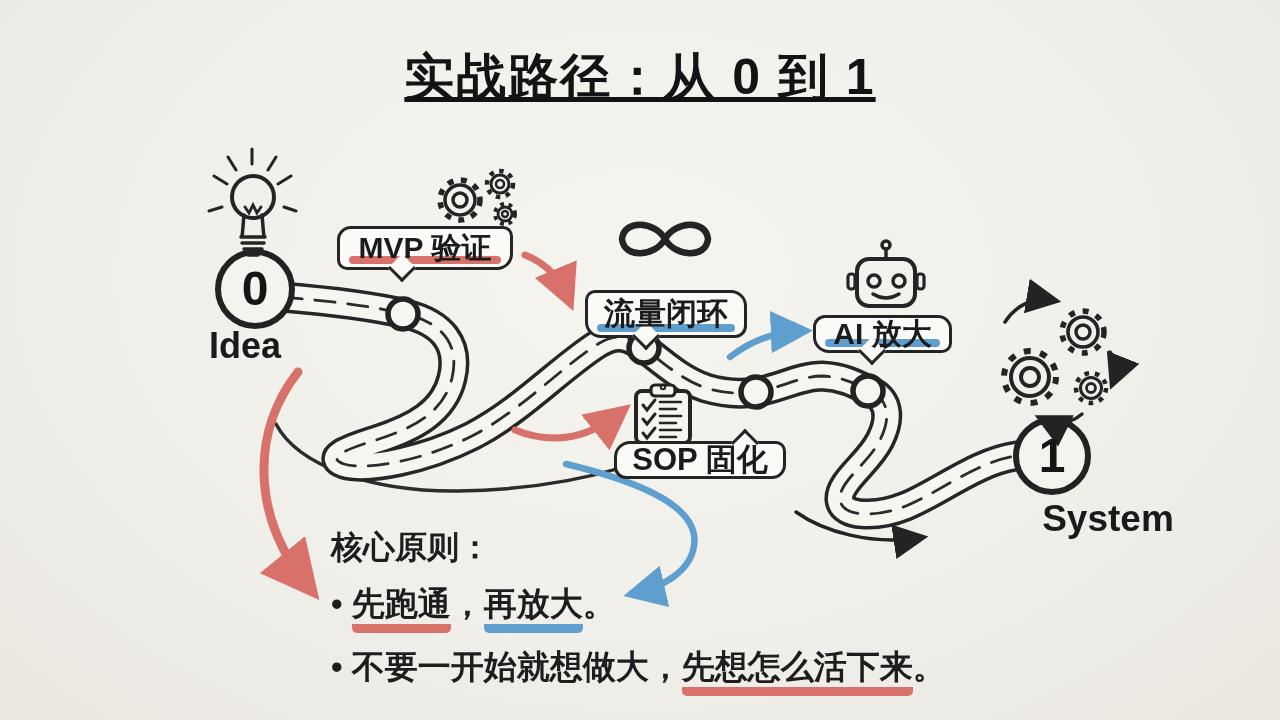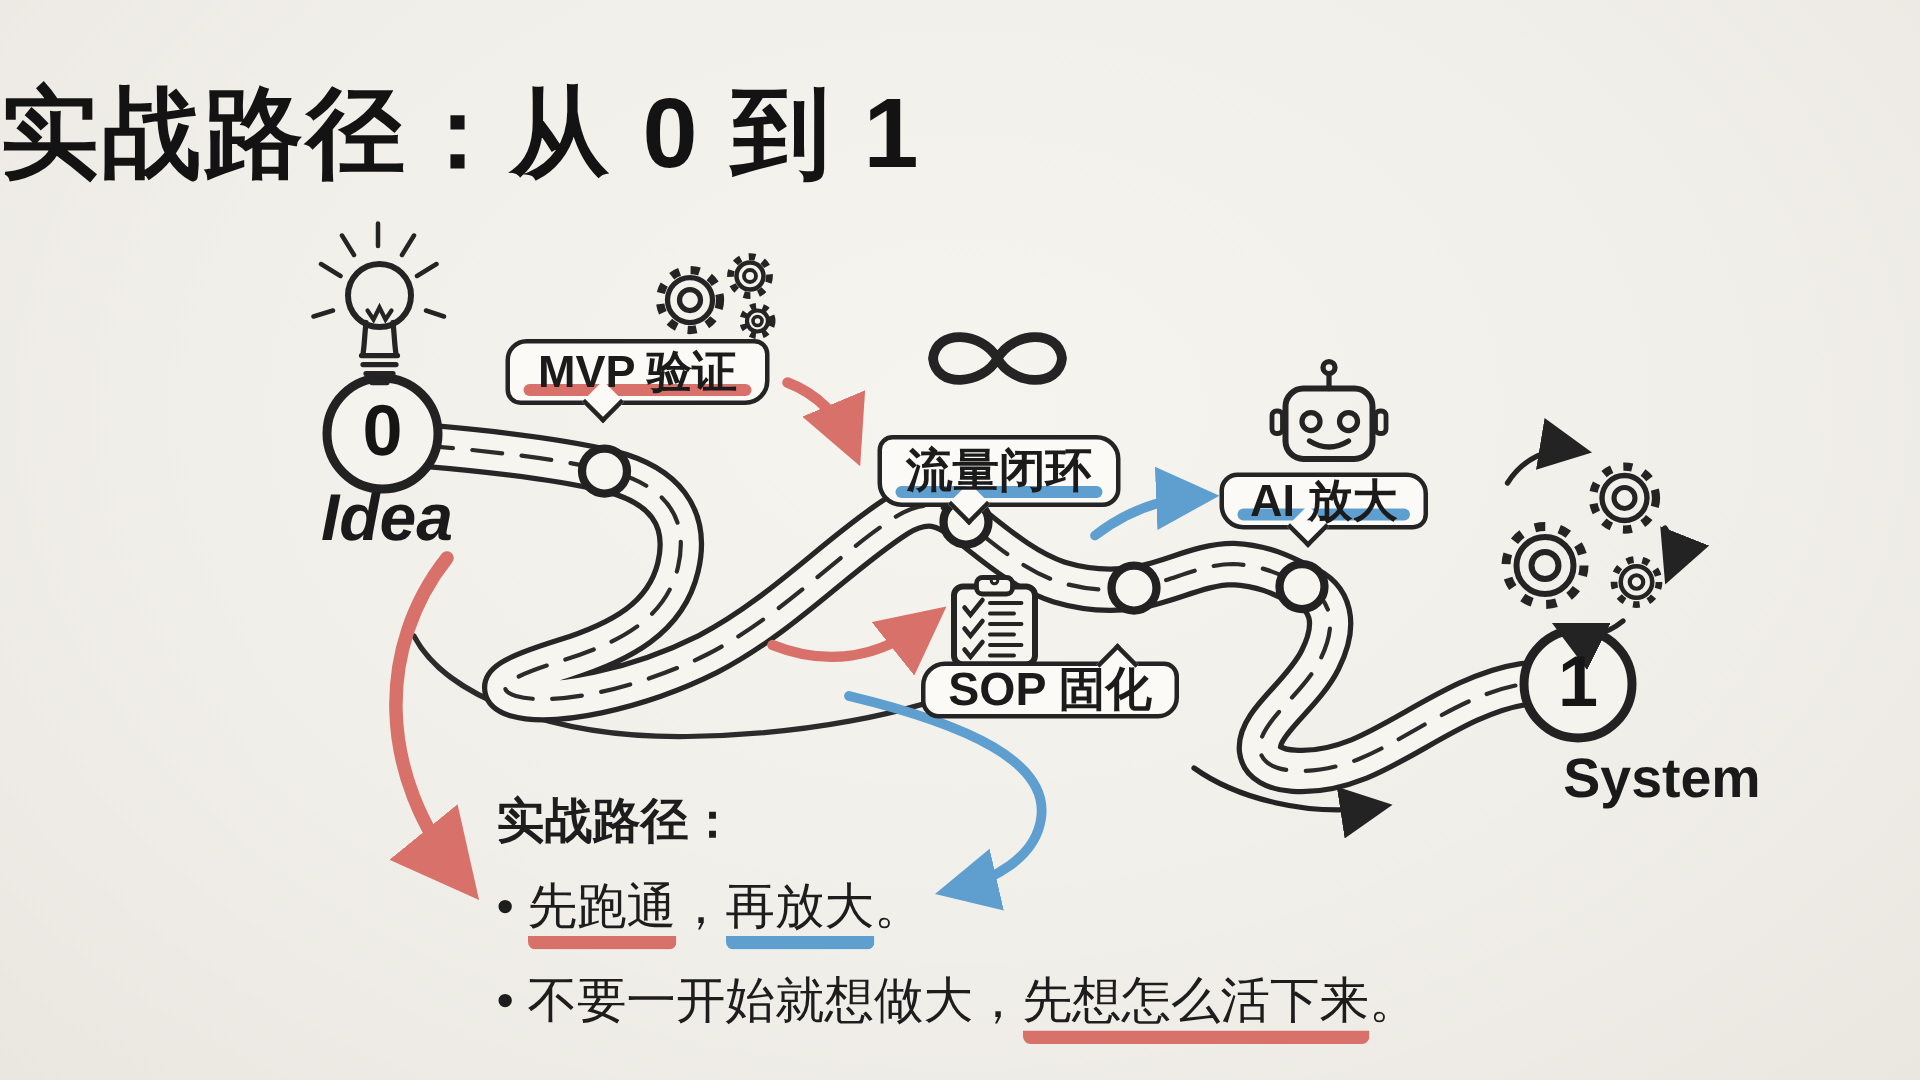--- a/index.html
+++ b/index.html
@@ -3,22 +3,22 @@
 <meta charset="utf-8">
 <style>
   html,body{margin:0;padding:0;background:#d8d6d0;}
   .stage{
     position:relative;width:1280px;height:720px;overflow:hidden;
     font-family:"Liberation Sans","DejaVu Sans",sans-serif;
     background:radial-gradient(ellipse at 50% 38%, #f6f4ef 0%, #f1efe9 55%, #e9e7e0 100%);
   }
   svg.scene{position:absolute;inset:0;z-index:1;}
   .title{
-    position:absolute;top:44px;left:0;width:100%;
-    font-size:66px;font-weight:900;color:#131313;letter-spacing:2px;z-index:4;
+    position:absolute;top:44px;left:0;width:100%;text-align:center;
+    font-size:50px;font-weight:900;color:#131313;letter-spacing:2px;z-index:4;text-decoration:underline;
   }
   .bubble{
     position:absolute;display:flex;align-items:center;justify-content:center;
     background:#fbfaf6;border:3.5px solid #242424;color:#1b1b1b;font-weight:800;
     z-index:3;box-sizing:border-box;
   }
   .bubble .label{position:relative;z-index:2;white-space:nowrap;}
   .bubble .ul{position:absolute;left:9px;right:9px;bottom:3px;height:8px;border-radius:5px;z-index:1;}
   .ul.red{background:#d9716b;}
   .ul.blue{background:#5e9fd0;}
@@ -28,25 +28,25 @@
   .bubble-mvp{left:337px;top:226px;width:176px;height:44px;font-size:30px;border-radius:14px 10px 16px 10px;text-align:center;}
   .bubble-mvp .tail{left:52px;}
   .bubble-loop{left:585px;top:266px;width:162px;height:48px;font-size:31px;border-radius:10px 16px 12px 16px;margin-top:24px;}
   .bubble-loop .tail{left:48px;}
   .bubble-ai{left:813px;top:315px;width:139px;height:38px;font-size:30px;border-radius:12px 14px 10px 16px;}
   .bubble-ai .tail{left:46px;}
   .bubble-sop{left:614px;top:441px;width:172px;height:38px;font-size:31px;border-radius:16px 10px 14px 12px;}
   .bubble-sop .tail{left:118px;}
   .circle-num{position:absolute;transform:translate(-50%,-50%);font-size:48px;font-weight:800;color:#151515;z-index:3;}
   .circle-word{position:absolute;transform:translate(-50%,-50%);font-weight:700;color:#1a1a1a;z-index:3;}
-  .word-idea{left:258px;top:346px;font-size:44px;font-style:italic;}
+  .word-idea{left:245px;top:346px;font-size:36px;}
   .word-system{left:1108px;top:519px;font-size:37px;}
   .principles{position:absolute;left:331px;top:526px;z-index:3;color:#1d1d1d;}
   .pr-heading{font-size:32px;font-weight:800;margin-bottom:12px;}
-  .pr-line{font-size:33px;font-weight:400;margin-bottom:12px;white-space:nowrap;}
+  .pr-line{font-size:33px;font-weight:700;margin-bottom:12px;white-space:nowrap;}
   .useg{display:inline-block;padding-bottom:1px;border-radius:5px;line-height:1.15;}
   .useg.red{border-bottom:9px solid #d9716b;}
   .useg.blue{border-bottom:9px solid #5e9fd0;}
 </style>
 </head>
 <body>
 
 <div class="stage">
 
   <svg class="scene" width="1280" height="720" viewBox="0 0 1280 720">
@@ -179,21 +179,21 @@
     <span class="label">SOP 固化</span>
     <span class="tail up"></span>
   </div>
 
   <div class="circle-num" style="left:255px;top:288px;">0</div>
   <div class="circle-word word-idea">Idea</div>
   <div class="circle-num" style="left:1052px;top:455px;">1</div>
   <div class="circle-word word-system">System</div>
 
   <div class="principles">
-    <div class="pr-heading">实战路径：</div>
+    <div class="pr-heading">核心原则：</div>
     <div class="pr-line">
       <span>•</span>
       <span class="useg red">先跑通</span><span>，</span><span class="useg blue">再放大</span><span>。</span>
     </div>
     <div class="pr-line">
       <span>•</span>
       <span>不要一开始就想做大，</span><span class="useg red">先想怎么活下来</span><span>。</span>
     </div>
   </div>
 

